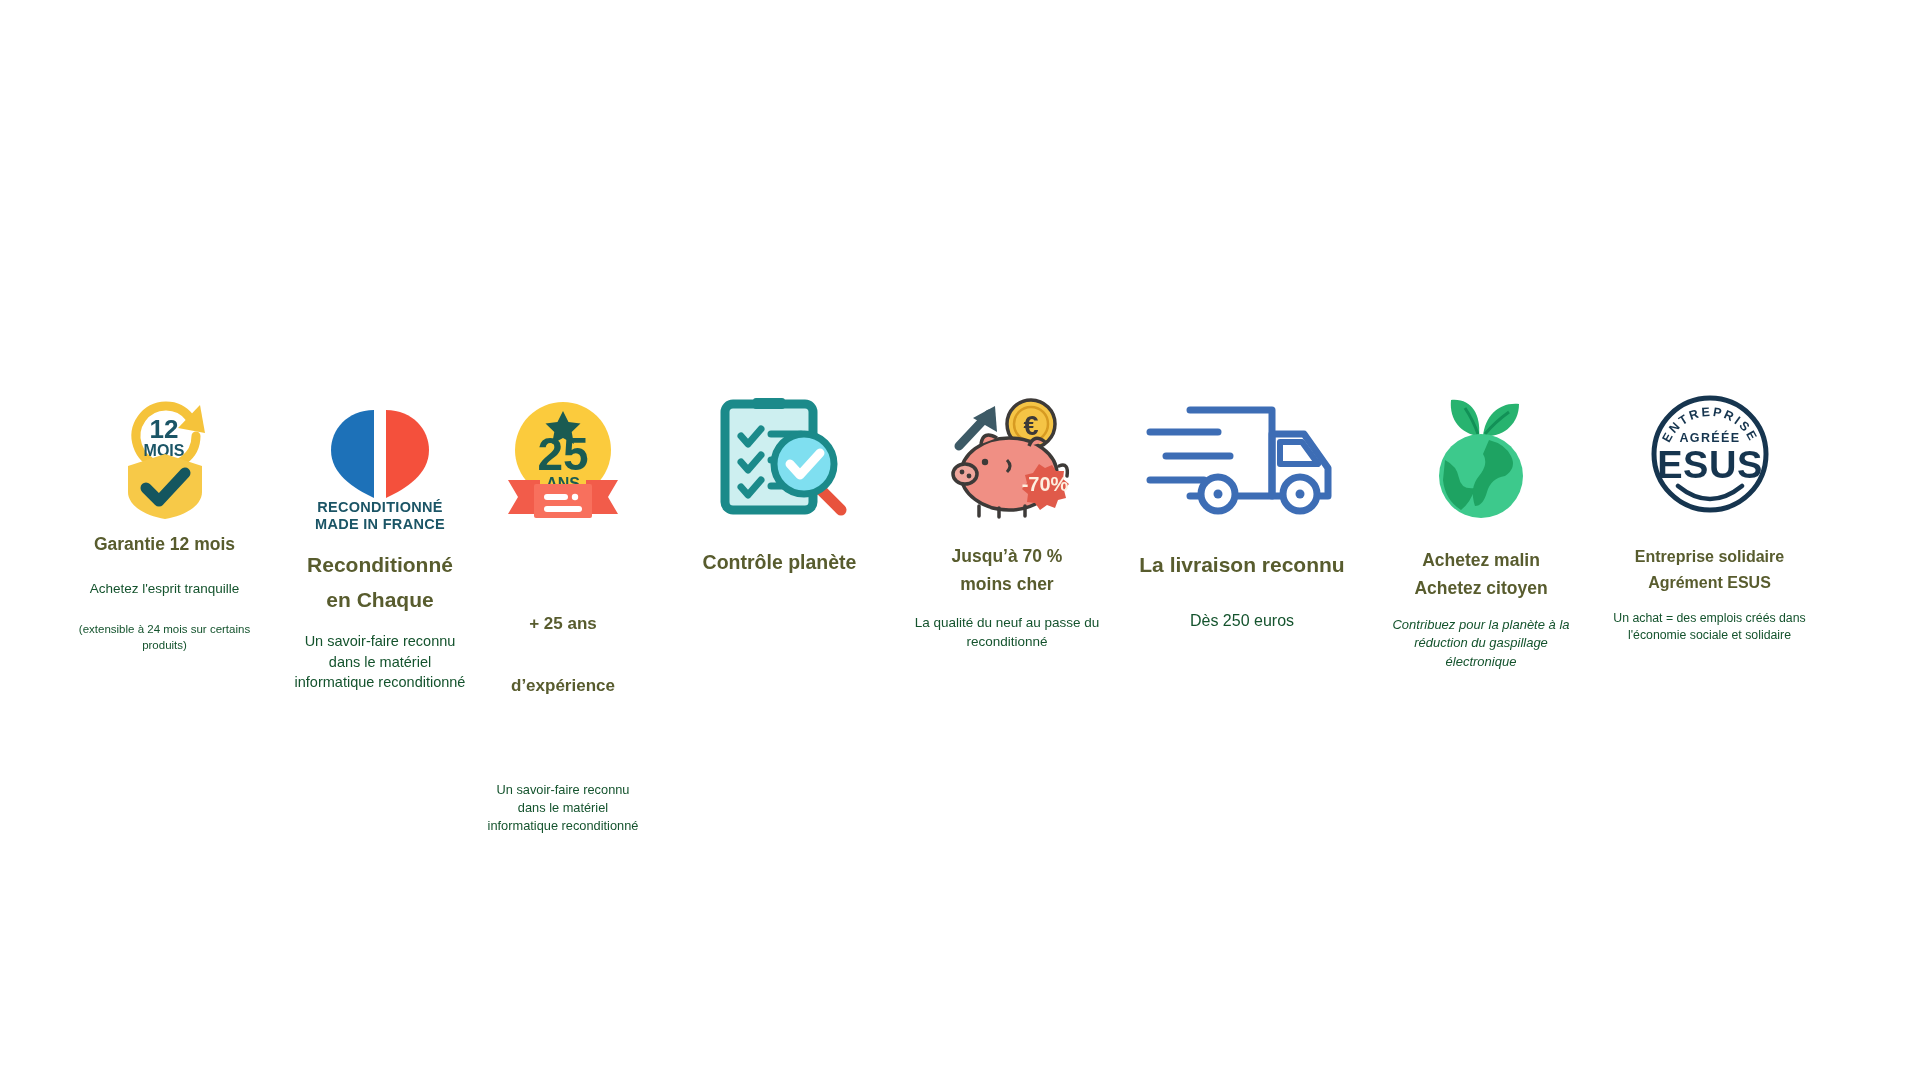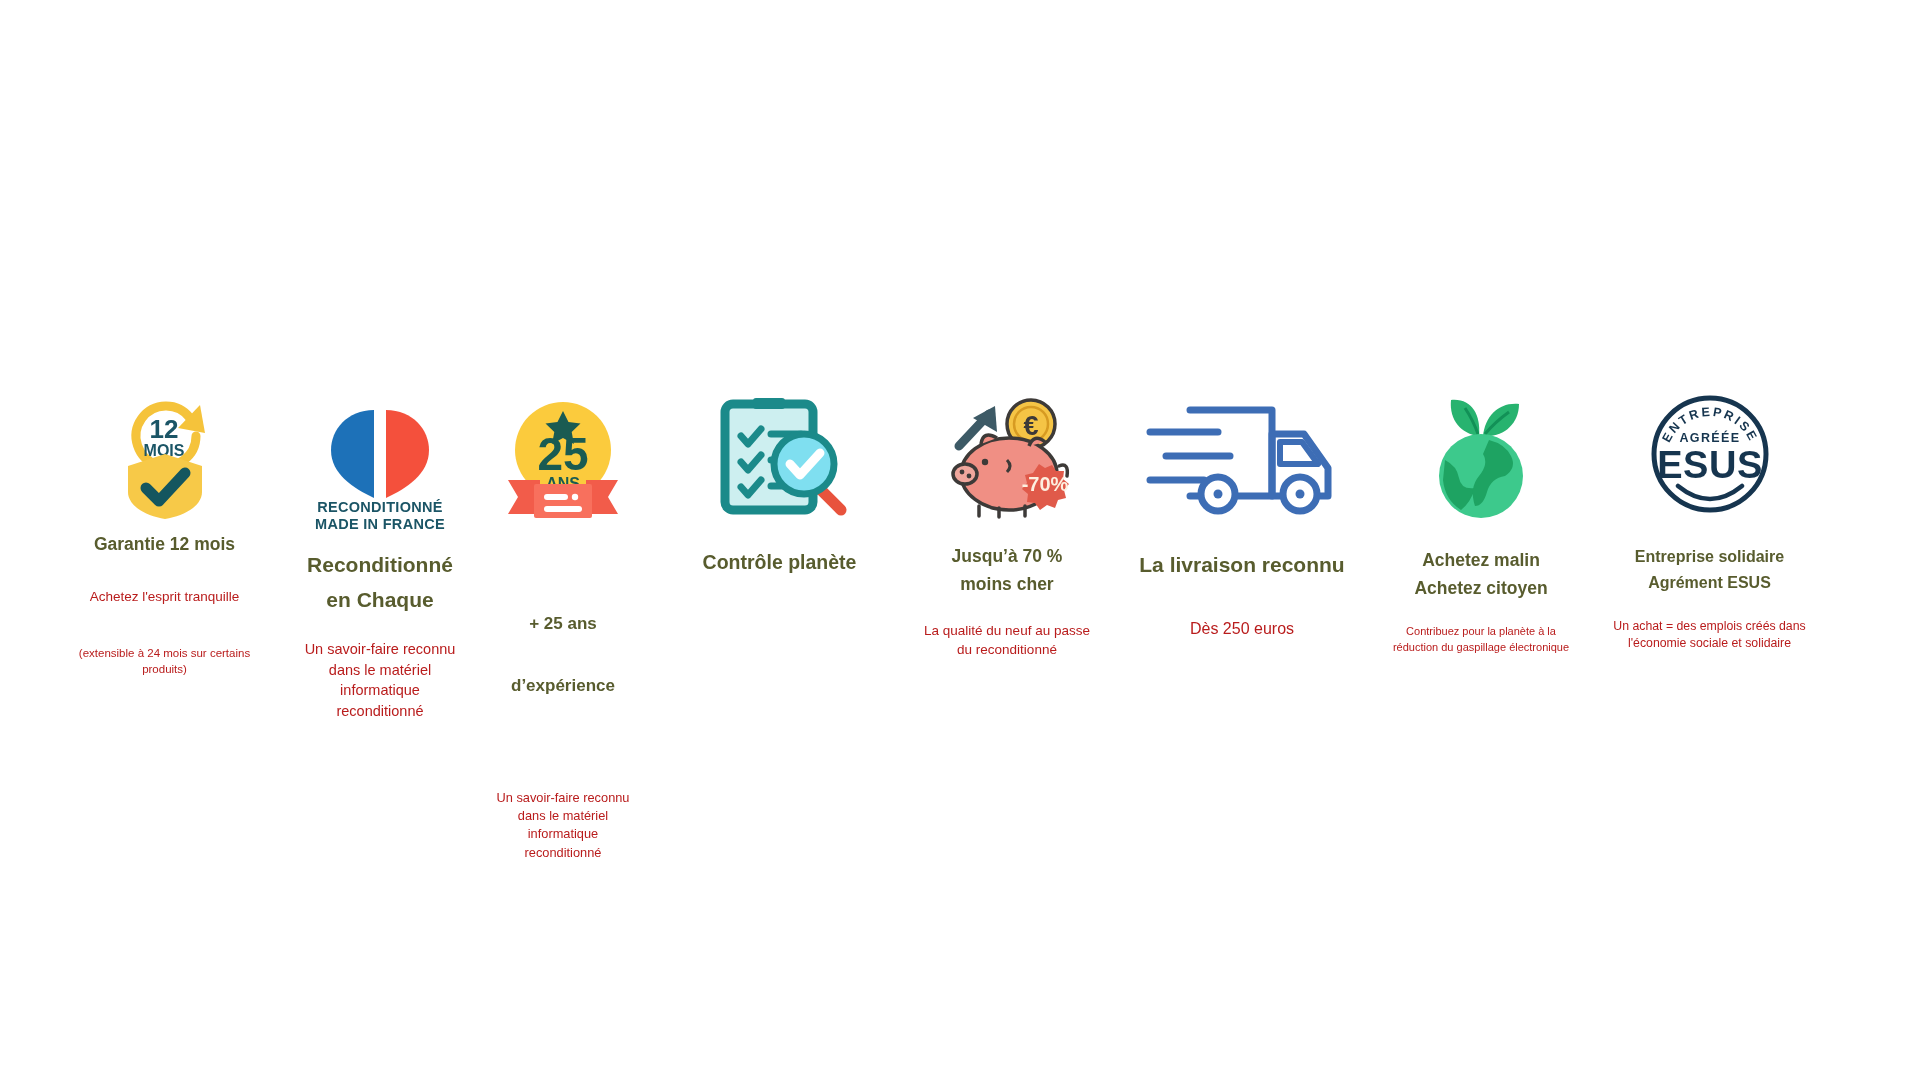--- a/index.html
+++ b/index.html
@@ -54,23 +54,23 @@
 
   .card-title {
     color: #585c2e;
     font-weight: bold;
     line-height: 1.45;
     margin: 0;
     padding: 0 4px;
   }
 
   .card-desc {
-    color: #b91c1c;
+    color: #14532d;
     line-height: 1.42;
-    margin: 8px;
+    margin: 0;
     padding: 0 2px;
   }
   .card-desc.tiny { line-height: 1.40; }
 
   .spacer-sm { height: 14px; }
   .spacer-md { height: 22px; }
   .spacer-lg { height: 30px; }
 
   
   .c1 { width: 205px; margin-right: 24px; }
@@ -93,21 +93,21 @@
   .c5 { width: 190px; margin-right: 16px; }
   .c5 .card-title { font-size: 17.5px; line-height: 1.62; }
   .c5 .card-desc  { font-size: 13.5px; }
 
   .c6 { width: 248px; margin-right: 10px; }
   .c6 .card-title { font-size: 21px; }
   .c6 .card-desc  { font-size: 16px; }
 
   .c7 { width: 210px; margin-right: 16px; }
   .c7 .card-title { font-size: 17.5px; line-height: 1.60; }
-  .c7 .card-desc  { font-size: 11px; }
+  .c7 .card-desc  { font-size: 13px; font-style: italic; }
 
   .c8 { width: 215px; }
   .c8 .card-title { font-size: 16px; line-height: 1.62; }
   .c8 .card-desc  { font-size: 12.3px; }
 </style>
 </head>
 <body>
 
 <div class="stage">
 

